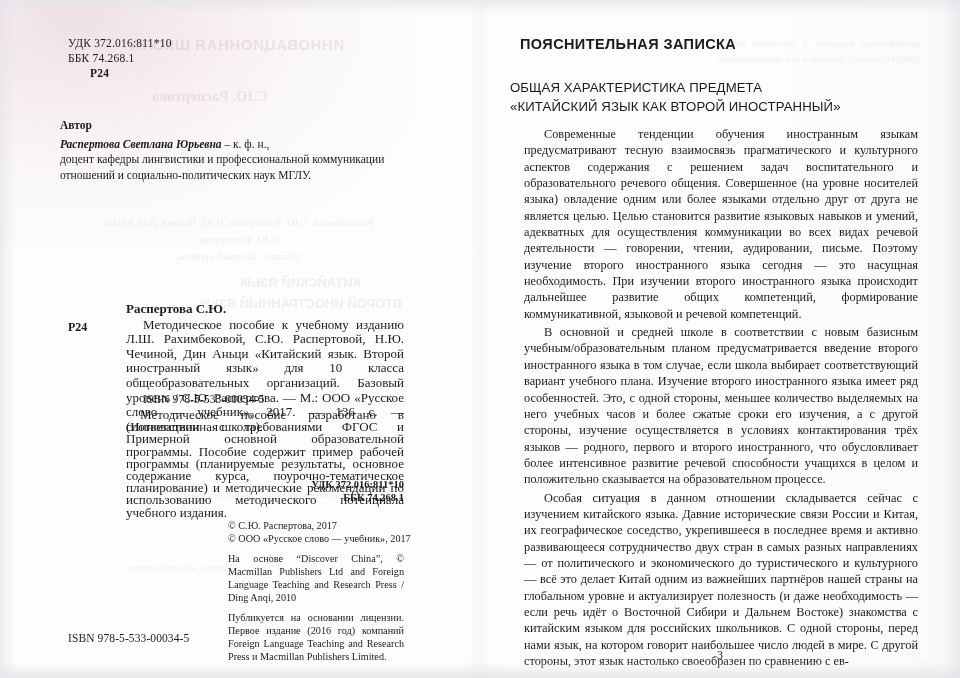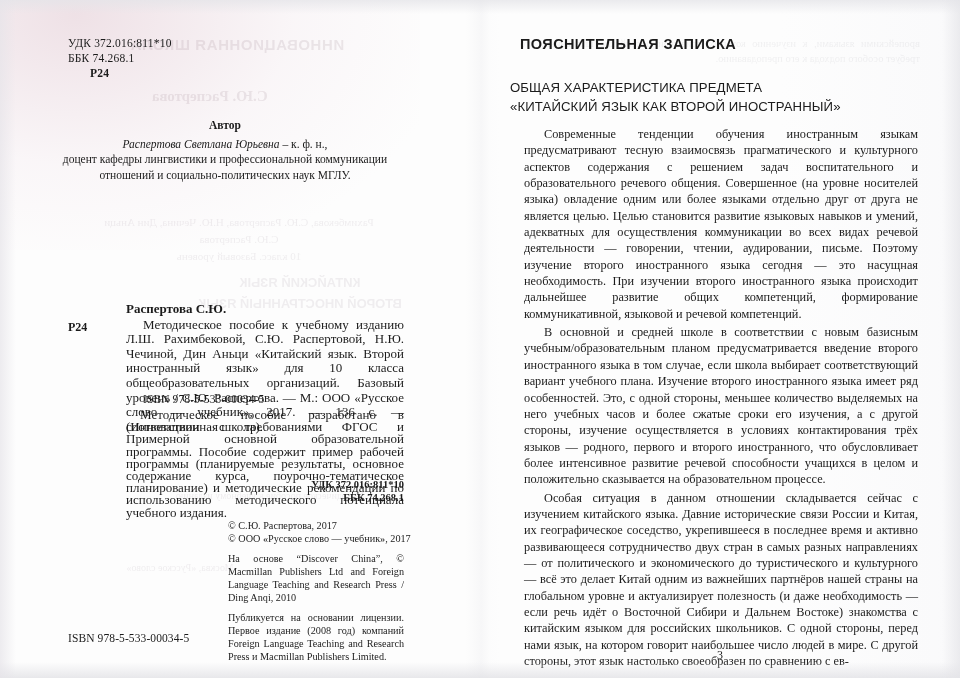--- a/index.html
+++ b/index.html
@@ -141,26 +141,25 @@
     font-size: 11.5px;
     line-height: 15px;
     letter-spacing: 0.2px;
   }
   #udk-block .r24 { margin-left: 22px; font-weight: bold; }
 
   #author-block {
     position: absolute;
     left: 60px; top: 118px;
     width: 330px;
-    text-align: center;
     font-size: 11.5px;
     line-height: 15.5px;
   }
   #author-block .kicker { font-weight: bold; margin-bottom: 3px; }
-  #author-block .name { font-style: italic; font-weight: normal; margin-top: 24px; }
+  #author-block .name { font-style: italic; font-weight: bold; margin-top: 24px; }
 
   #bib-marker {
     position: absolute;
     left: 68px; top: 320px;
     font-size: 12px;
     font-weight: bold;
   }
   #bib-block {
     position: absolute;
     left: 126px; top: 302px;
@@ -306,21 +305,21 @@
 
     <div id="udk-bottom">
       <div>УДК 372.016:811*10</div>
       <div>ББК 74.268.1</div>
     </div>
 
     <div id="copyright">
       <div class="cline">© С.Ю. Распертова, 2017</div>
       <div class="cline">© ООО «Русское слово — учебник», 2017</div>
       <div class="cpara">На основе “Discover China”, © Macmillan Publishers Ltd and Foreign Language Teaching and Research Press / Ding Anqi, 2010</div>
-      <div class="cpara">Публикуется на основании лицензии. Первое издание (2008 год) компаний Foreign Language Teaching and Research Press и Macmillan Publishers Limited.</div>
+      <div class="cpara">Публикуется на основании лицензии. Первое издание (2016 год) компаний Foreign Language Teaching and Research Press и Macmillan Publishers Limited.</div>
     </div>
 
     <div id="isbn-bottom">ISBN 978-5-533-00034-5</div>
   </div>
 
   <div class="page" id="right-page">
 
     <div class="st-right">вропейскими языками, к изучению которых привыкли российские школьники, что требует особого подхода к его преподаванию.</div>
 
     <div id="heading-main">ПОЯСНИТЕЛЬНАЯ ЗАПИСКА</div>

